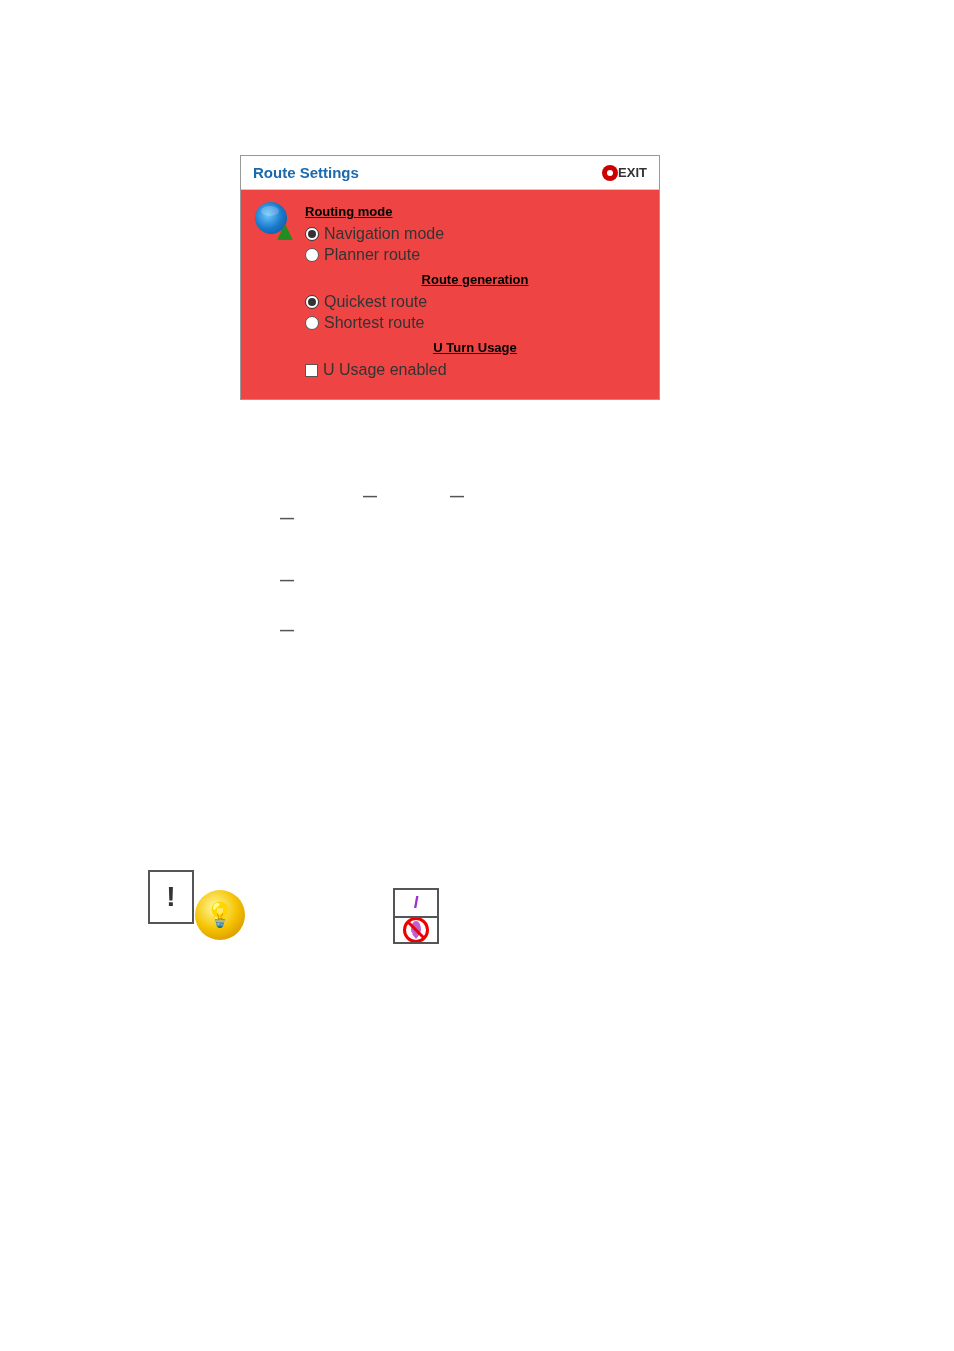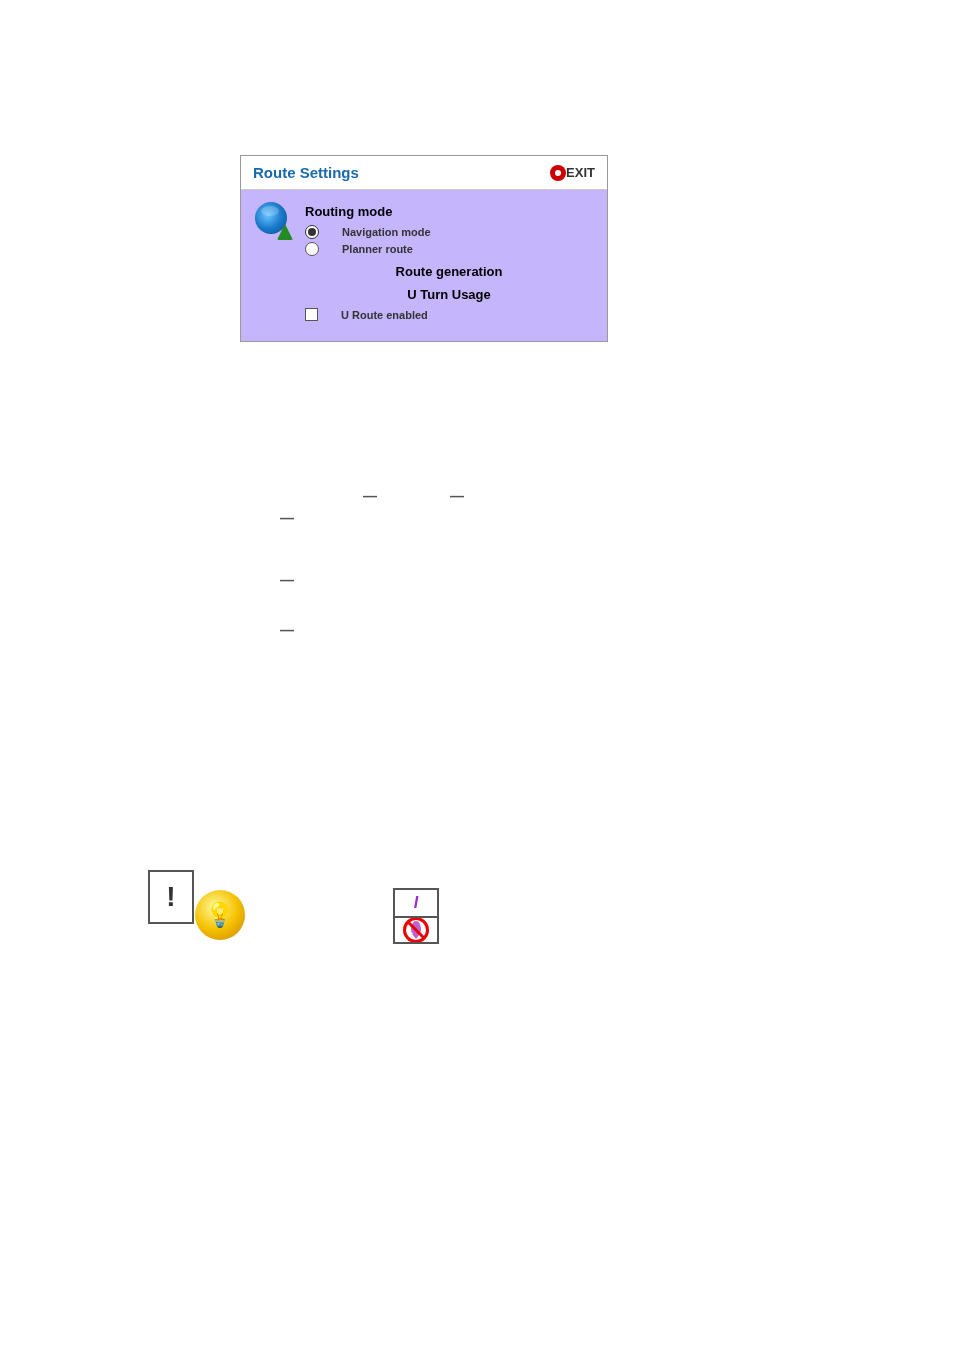--- a/index.html
+++ b/index.html
@@ -11,23 +11,23 @@
       font-size: 13px;
       position: relative;
       overflow: hidden;
     }
 
     
     .route-settings-panel {
       position: absolute;
       top: 155px;
       left: 240px;
-      width: 368px;
+      width: 420px;
       border: 1px solid #999;
-      background: #c4b5fd;
+      background: #ef4444;
     }
 
     .panel-header {
       display: flex;
       justify-content: space-between;
       align-items: center;
       padding: 8px 12px;
       border-bottom: 1px solid #ccc;
       background: #ffffff;
     }
@@ -119,34 +119,34 @@
     .panel-content {
       flex: 1;
     }
 
     .section-title {
       font-weight: bold;
       font-size: 13px;
       color: #000;
       margin-bottom: 6px;
       margin-top: 4px;
+      text-decoration: underline;
     }
 
     .radio-group, .checkbox-group {
       margin-bottom: 4px;
     }
 
     .radio-option, .checkbox-option {
       display: flex;
       align-items: center;
-      gap: 23px;
+      gap: 5px;
       margin-bottom: 3px;
-      font-size: 11px;
+      font-size: 16px;
       color: #333;
-      font-weight: bold;
     }
 
     
     .radio-btn {
       width: 14px;
       height: 14px;
       border-radius: 50%;
       border: 1.5px solid #555;
       background: #fff;
       display: flex;
@@ -348,29 +348,39 @@
         <div class="radio-option">
           <div class="radio-btn"></div>
           <span>Planner route</span>
         </div>
       </div>
 
       <div class="section-divider">
         <div class="section-title">Route generation</div>
       </div>
 
+      <div class="radio-group">
+        <div class="radio-option">
+          <div class="radio-btn selected"></div>
+          <span>Quickest route</span>
+        </div>
+        <div class="radio-option">
+          <div class="radio-btn"></div>
+          <span>Shortest route</span>
+        </div>
+      </div>
 
       <div class="section-divider">
         <div class="section-title">U Turn Usage</div>
       </div>
 
       <div class="checkbox-group">
         <div class="checkbox-option">
           <div class="checkbox-btn"></div>
-          <span>U Route enabled</span>
+          <span>U Usage enabled</span>
         </div>
       </div>
     </div>
   </div>
 </div>
 
 <span class="dash" style="top: 488px; left: 363px;">—</span>
 <span class="dash" style="top: 488px; left: 450px;">—</span>
 <span class="dash" style="top: 510px; left: 280px;">—</span>
 <span class="dash" style="top: 572px; left: 280px;">—</span>

